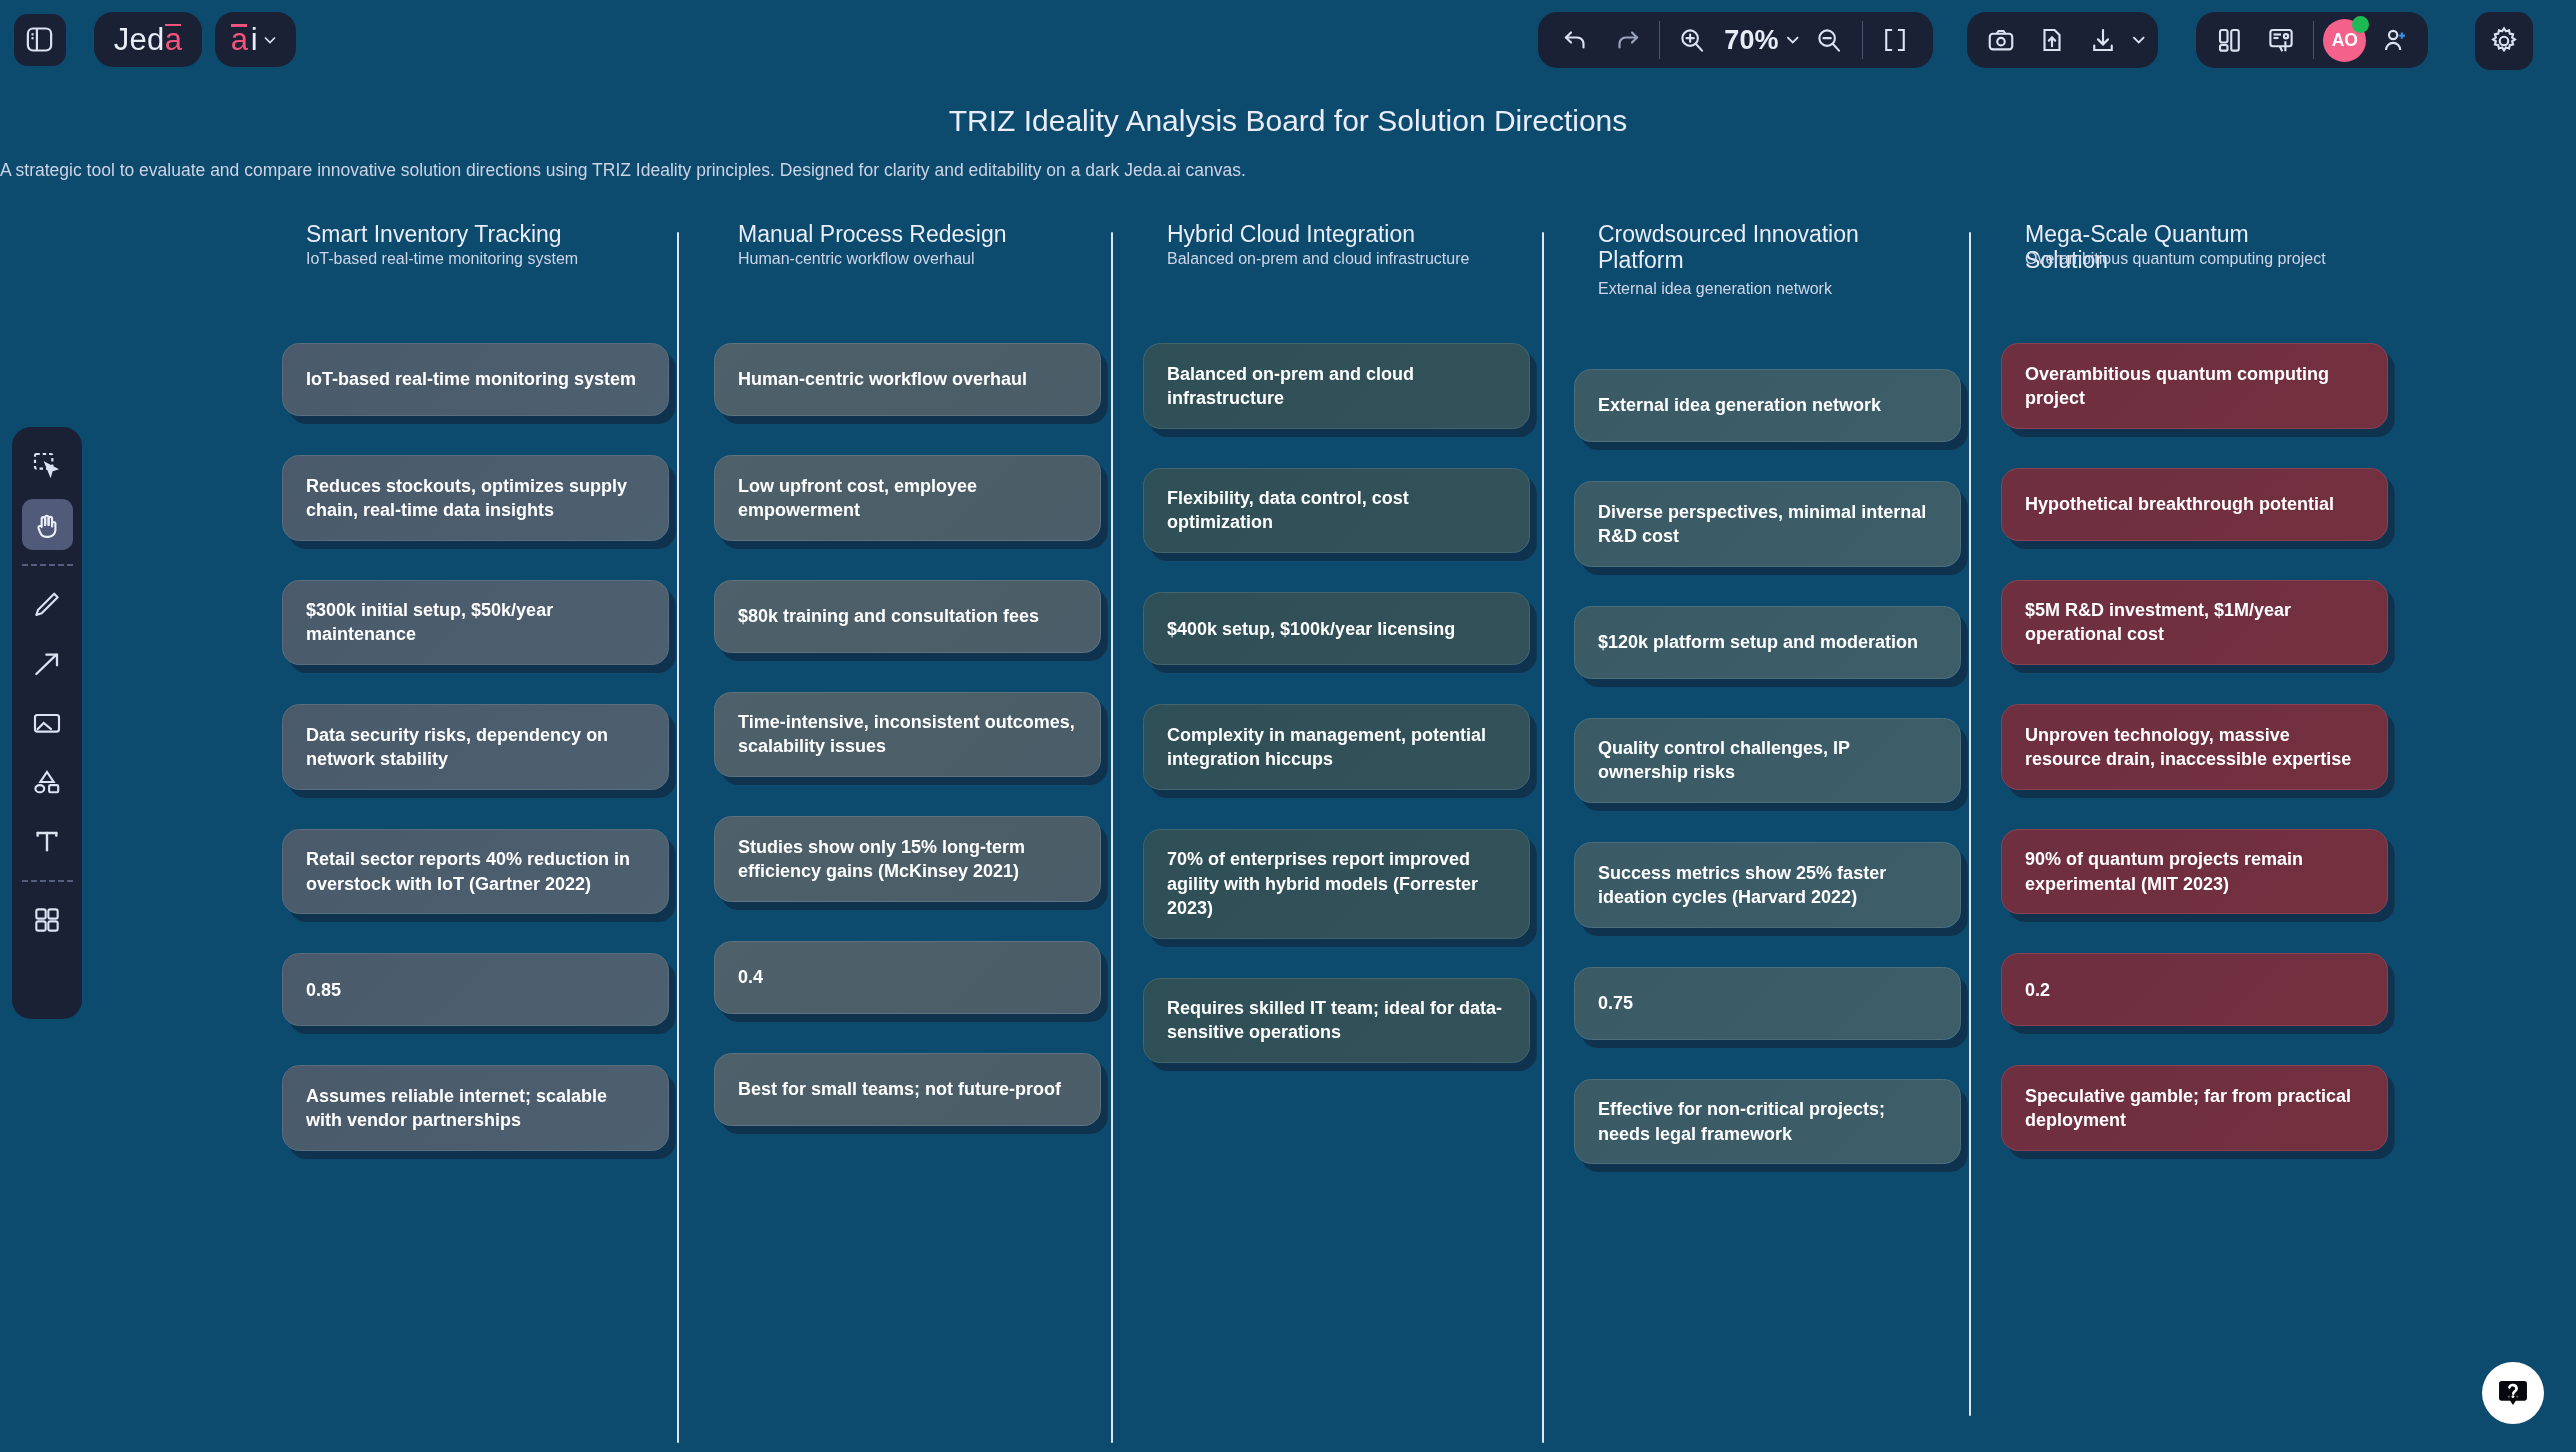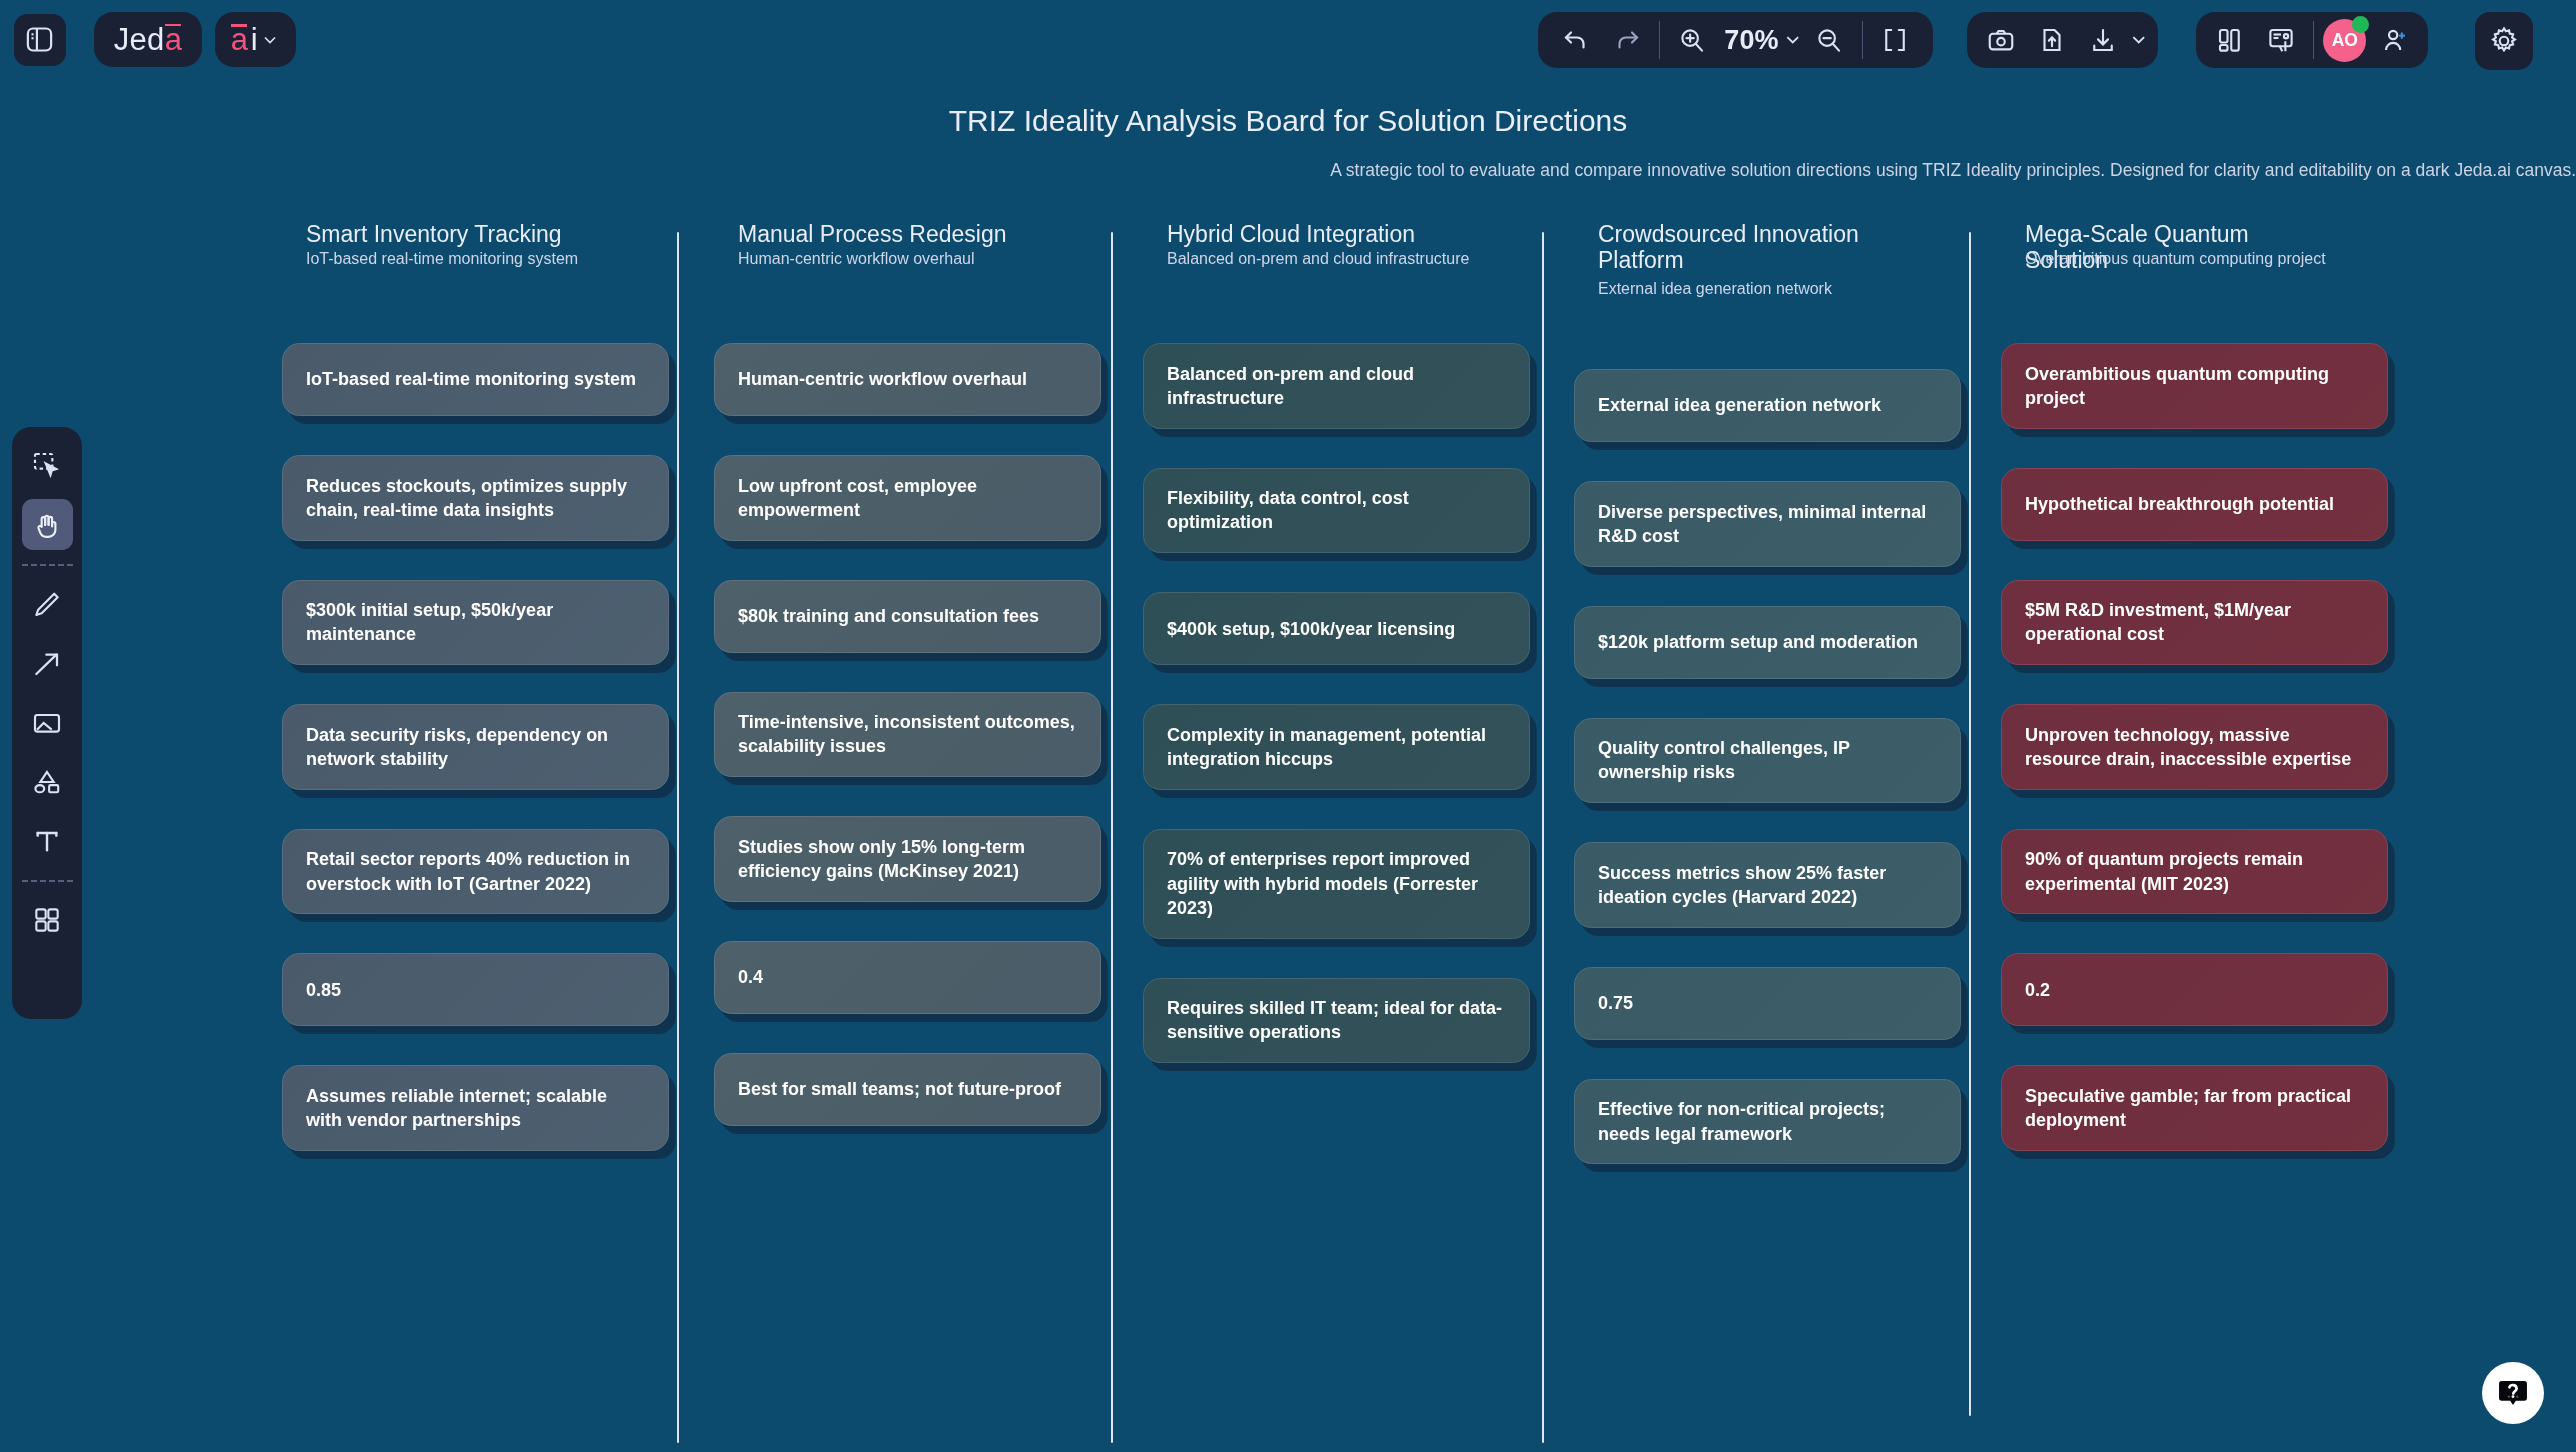--- a/index.html
+++ b/index.html
@@ -64,21 +64,21 @@
           display:flex; align-items:center; justify-content:center; cursor:pointer; }
   .tool.active { background: #515a79; }
   .tool-div { width: 51px; height: 0; border-top: 2px dashed #55607f; margin: 9.4px 0; }
 
   
   .board-title {
     position: absolute; top: 104px; left: 0; width: 2576px; text-align: center;
     color: #e9edf7; font-size: 30px; font-weight: 400;
   }
   .board-sub {
-    position: absolute; top: 160px; left: 0; width: 2576px; text-align: right;
+    position: absolute; top: 160px; left: 0; width: 2576px; text-align: left;
     color: #cdd4e6; font-size: 17.5px; font-weight: 400;
   }
 
   
   .col { position: absolute; top: 222px; width: 387px; }
   .col-title { color:#e9edf7; font-size: 23px; font-weight: 400; line-height: 1.12; padding-left: 24px; }
   .col-sub  { color:#cfd6e8; font-size: 16px; font-weight: 400; line-height: 1.18; padding-left: 24px;
               position: absolute; top: 28px; width: 377px; }
 
   .cards { position: absolute; top: 121px; left: 0; width: 387px; }

